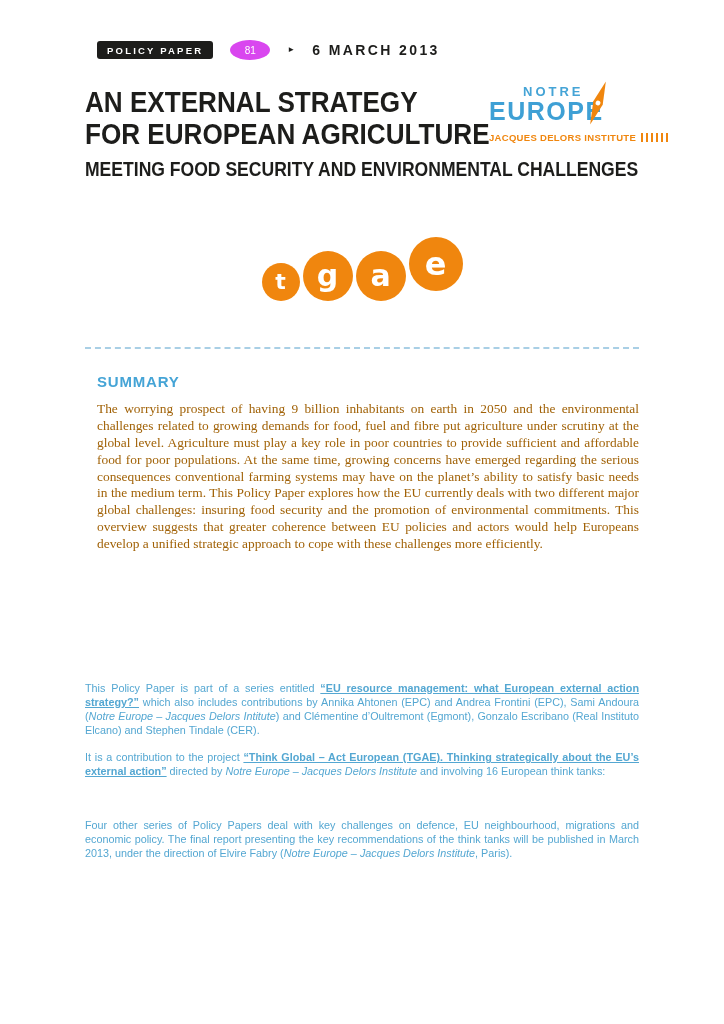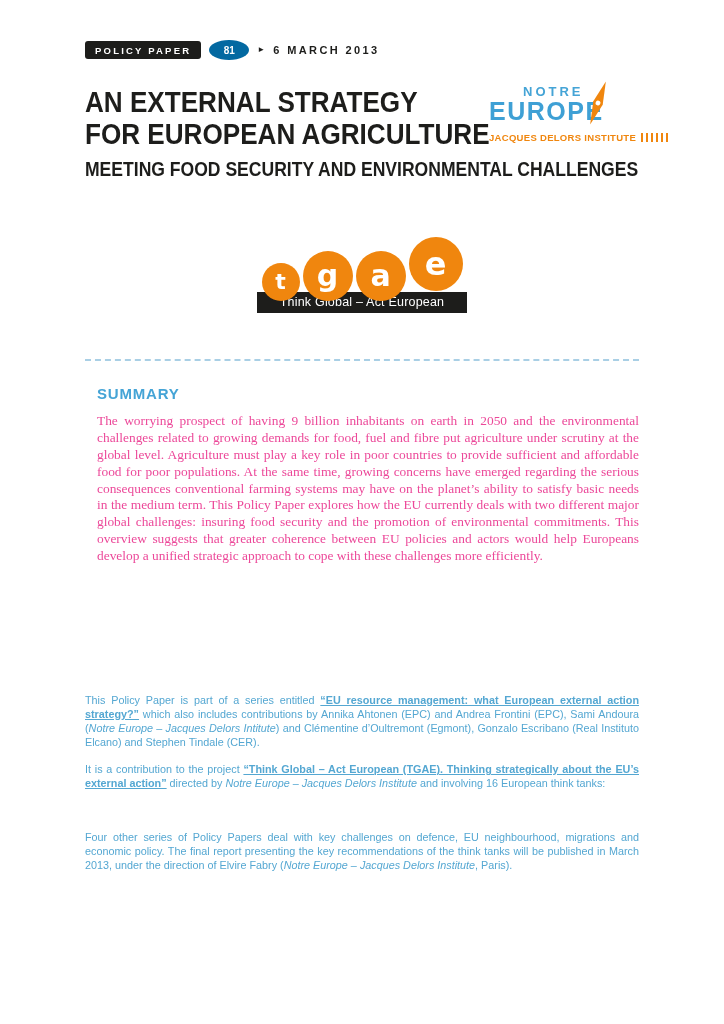--- a/index.html
+++ b/index.html
@@ -2,28 +2,28 @@
 <html><head>
 <meta charset="utf-8">
 <style>
   * { margin:0; padding:0; box-sizing:border-box; }
   html,body { background:#ffffff; }
   body { width:724px; height:1024px; font-family:"Liberation Sans", sans-serif; }
   .page { position:relative; width:724px; height:1024px; background:#fff; overflow:hidden; }
   .content { padding:40px 85px 0 85px; }
 
   
-  .kicker { display:flex; align-items:center; gap:8px; }
+  .kicker { display:flex; align-items:center; gap:17px;margin-left:12px; }
   .kicker-label { background:#1d1d1b; color:#fff; font-size:9.5px; font-weight:bold;
                   letter-spacing:2.2px; padding:4px 10px 3px; border-radius:3px; }
-  .kicker-number { background:#0369a1; color:#fff; width:40px; height:20px; border-radius:50%;
+  .kicker-number { background:#d946ef; color:#fff; width:40px; height:20px; border-radius:50%;
                    display:flex; align-items:center; justify-content:center;
-                   font-size:10px; font-weight:bold; }
+                   font-size:10px; font-weight:normal; }
   .kicker-arrow { color:#1d1d1b; font-size:8px; line-height:1; }
-  .kicker-date { font-size:11px; font-weight:bold; letter-spacing:2.4px; color:#1d1d1b; }
+  .kicker-date { font-size:14px; font-weight:bold; letter-spacing:2.4px; color:#1d1d1b; }
 
   
   .logo { position:absolute; top:44px; right:55px; width:180px; }
   .logo-notre { color:#45a4d6; font-size:13px; font-weight:bold; letter-spacing:3px;
                 margin-left:34px;margin-top:40px; }
   .logo-europe-wrap { position:relative; margin-top:-2px; }
   .logo-europe { color:#3ea0d5; font-size:25px; font-weight:bold; letter-spacing:1.5px; }
   .needle { position:absolute; top:-17px; left:100px; transform:rotate(20deg); }
   .logo-institute { margin-top:6px; color:#f0860e; font-size:9.5px; font-weight:bold;
                     letter-spacing:0.3px; display:flex; align-items:center; gap:5px; white-space:nowrap; }
@@ -53,21 +53,21 @@
   .tgae-bar { position:relative; z-index:1; margin-top:-9px; background:#1d1d1b; color:#fff;
               text-align:center; font-size:12.5px; padding:3px 0 4px; letter-spacing:0.2px; }
 
   
   .divider { border:none; border-top:2px dashed #a9cfe5; margin:46px 0 0; }
 
   
   .summary { margin-top:24px;margin-left:12px; }
   .summary h3 { color:#45a4d6; font-size:15px; font-weight:bold; letter-spacing:0.8px; }
   .summary p { margin-top:11px; font-family:"Liberation Serif", serif; font-size:13.4px;
-               line-height:1.26; color:#ec4899; text-align:justify; }
+               line-height:1.26; color:#a16207; text-align:justify; }
 
   
   .notes { margin-top:128px; color:#54a7d2; font-size:10.8px; line-height:1.3; }
   .notes p { margin-bottom:13px; text-align:justify; }
   .notes .link { font-weight:bold; text-decoration:underline; color:#54a7d2; cursor:pointer; }
   .notes .it { font-style:italic; }
   .notes .centered { text-align:center; font-weight:bold; }
 
   
   .page-footer { position:absolute; left:0; right:0; bottom:32px; text-align:center;
@@ -109,21 +109,20 @@
     <h2 class="subtitle">MEETING FOOD SECURITY AND ENVIRONMENTAL CHALLENGES</h2>
 
 
     <div class="tgae">
       <div class="tgae-circles">
         <span class="circle c-t">t</span>
         <span class="circle c-g">g</span>
         <span class="circle c-a">a</span>
         <span class="circle c-e">e</span>
       </div>
-      <div class="tgae-bar">Think Global – Act European</div>
     </div>
 
     <hr class="divider">
 
     <section class="summary">
       <h3>SUMMARY</h3>
       <p>The worrying prospect of having 9 billion inhabitants on earth in 2050 and the environmental challenges related to growing demands for food, fuel and fibre put agriculture under scrutiny at the global level. Agriculture must play a key role in poor countries to provide sufficient and affordable food for poor populations. At the same time, growing concerns have emerged regarding the serious consequences conventional farming systems may have on the planet’s ability to satisfy basic needs in the medium term. This Policy Paper explores how the EU currently deals with two different major global challenges: insuring food security and the promotion of environmental commitments. This overview suggests that greater coherence between EU policies and actors would help Europeans develop a unified strategic approach to cope with these challenges more efficiently.</p>
     </section>
 
     <section class="notes">

